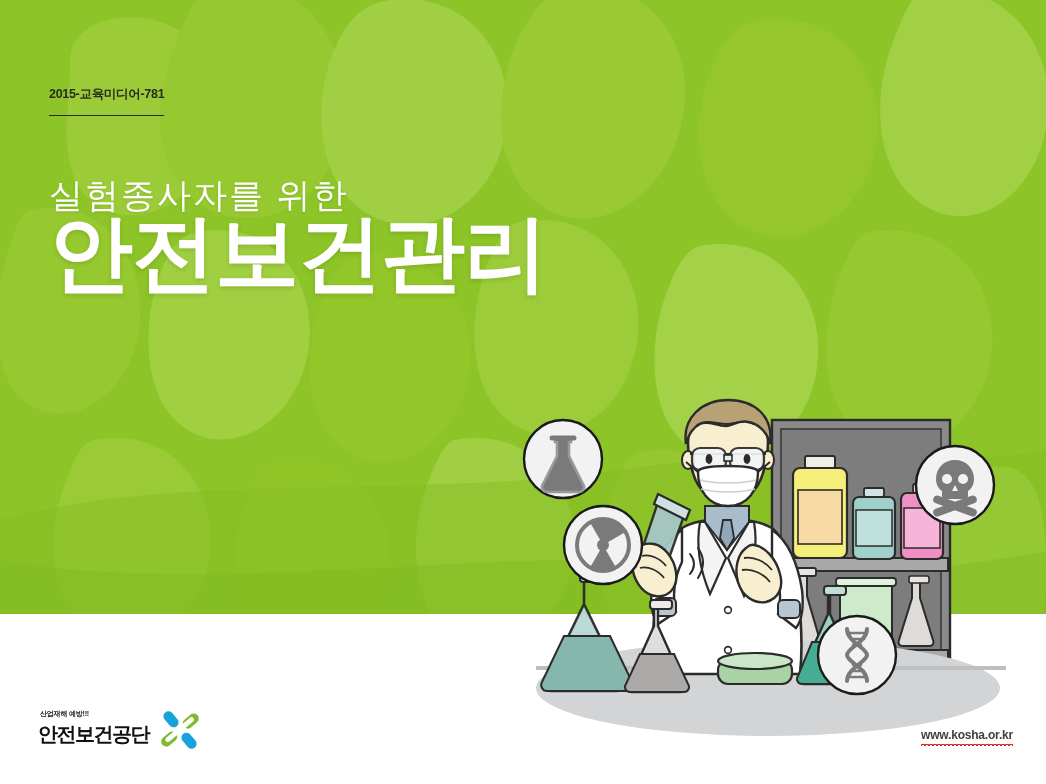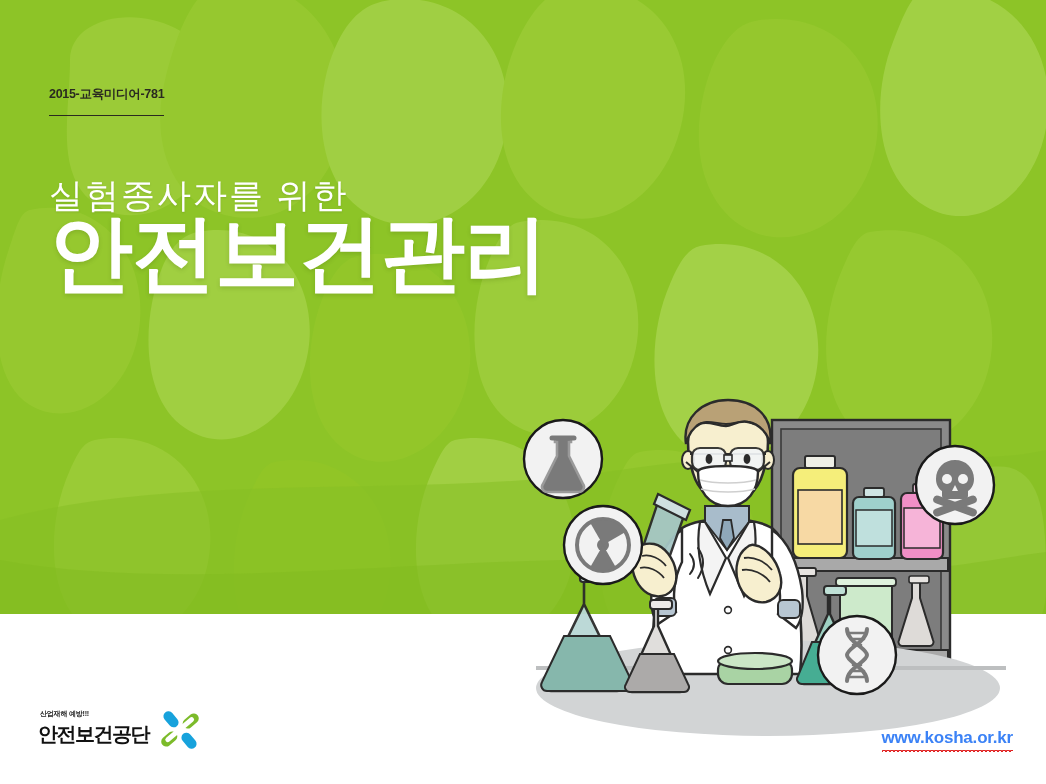--- a/index.html
+++ b/index.html
@@ -70,23 +70,23 @@
     position:absolute; left:2px; top:15px;
     font-size:20px; font-weight:bold;
     letter-spacing:-1.5px;
     color:#111111;
     white-space:nowrap;
   }
   .logo-mark { position:absolute; left:120px; top:0px; }
 
   .site-url {
     position:absolute; right:33px; top:728px;
-    font-size:17px; font-weight:bold;
+    font-size:12px; font-weight:bold;
     letter-spacing:-0.2px;
-    color:#3b82f6;
+    color:#404040;
     white-space:nowrap;
   }
   .site-url .wave {
     display:block; height:4px; margin-top:1px;
     background:
       radial-gradient(circle at 2px 4px, transparent 2px, #e02020 2px, #e02020 2.9px, transparent 3px)
       0 0 / 4px 4px repeat-x;
   }
 
   

